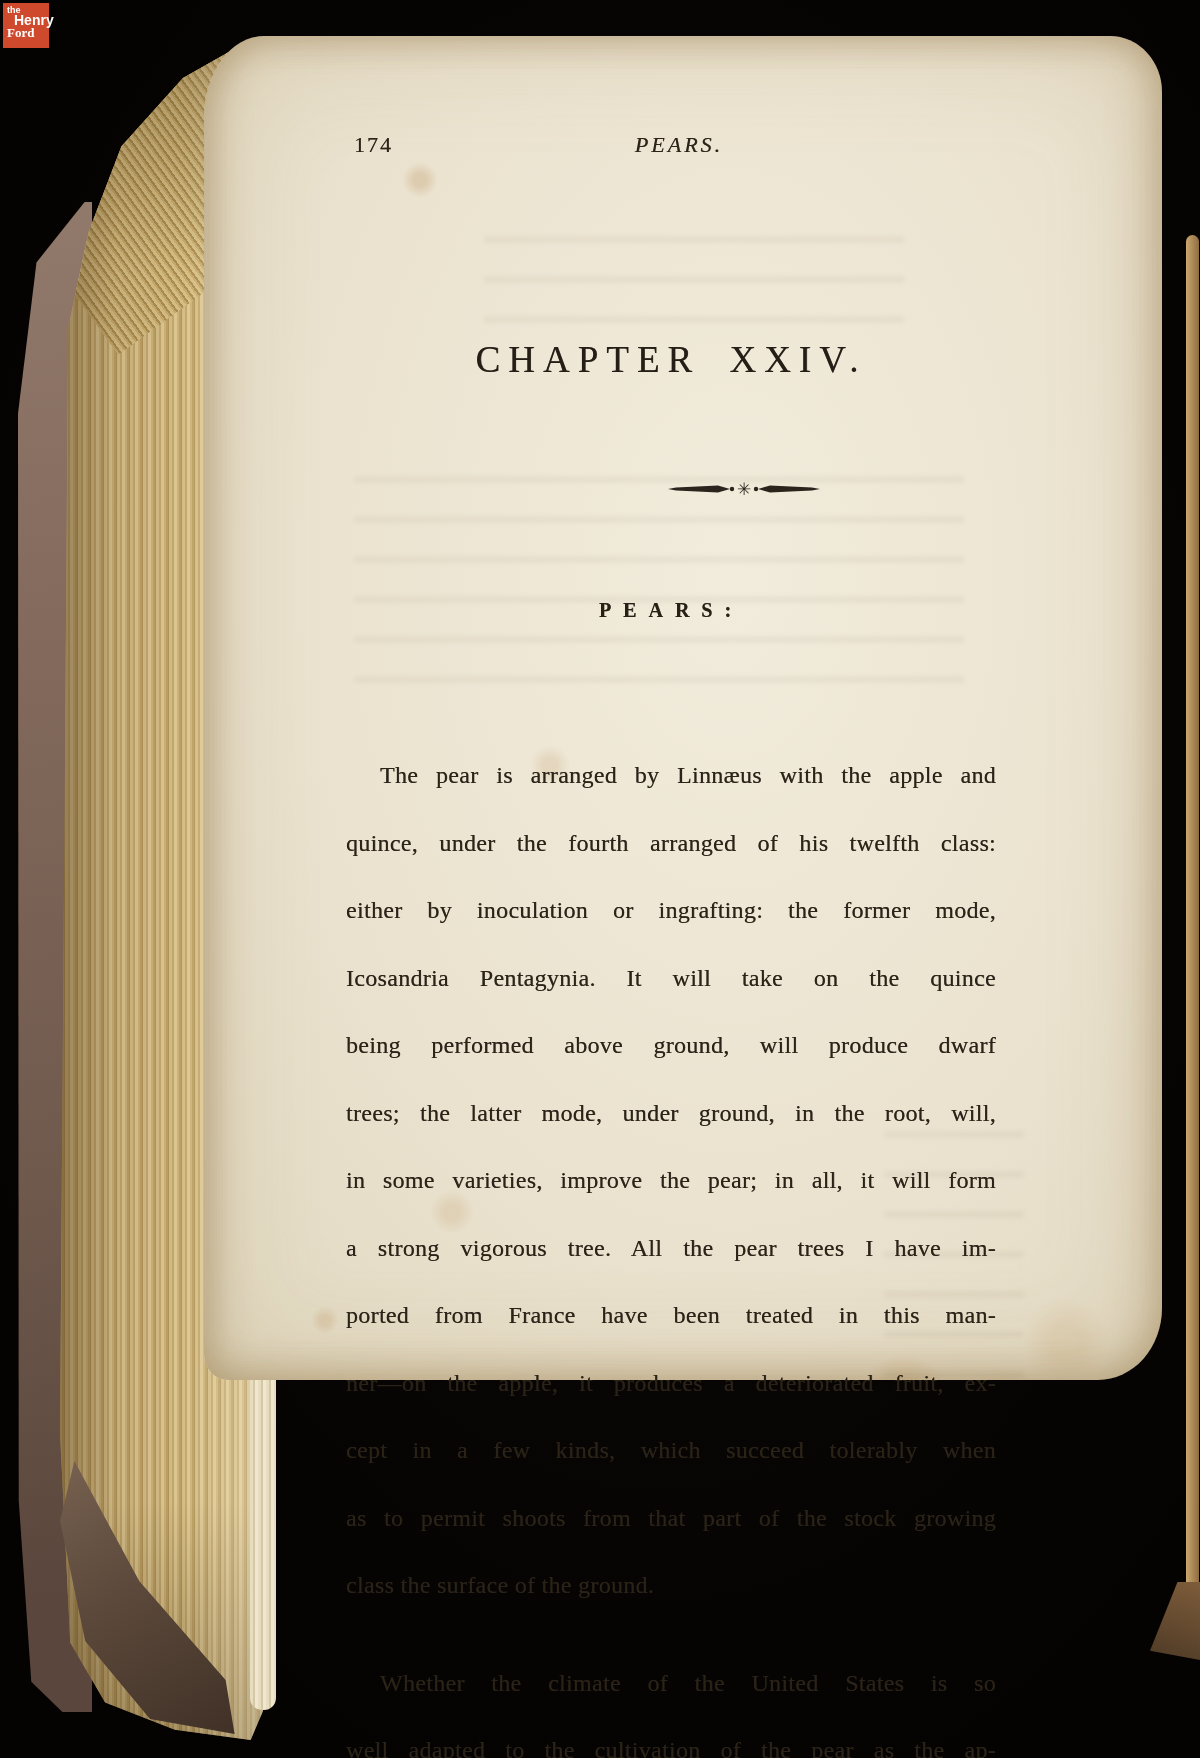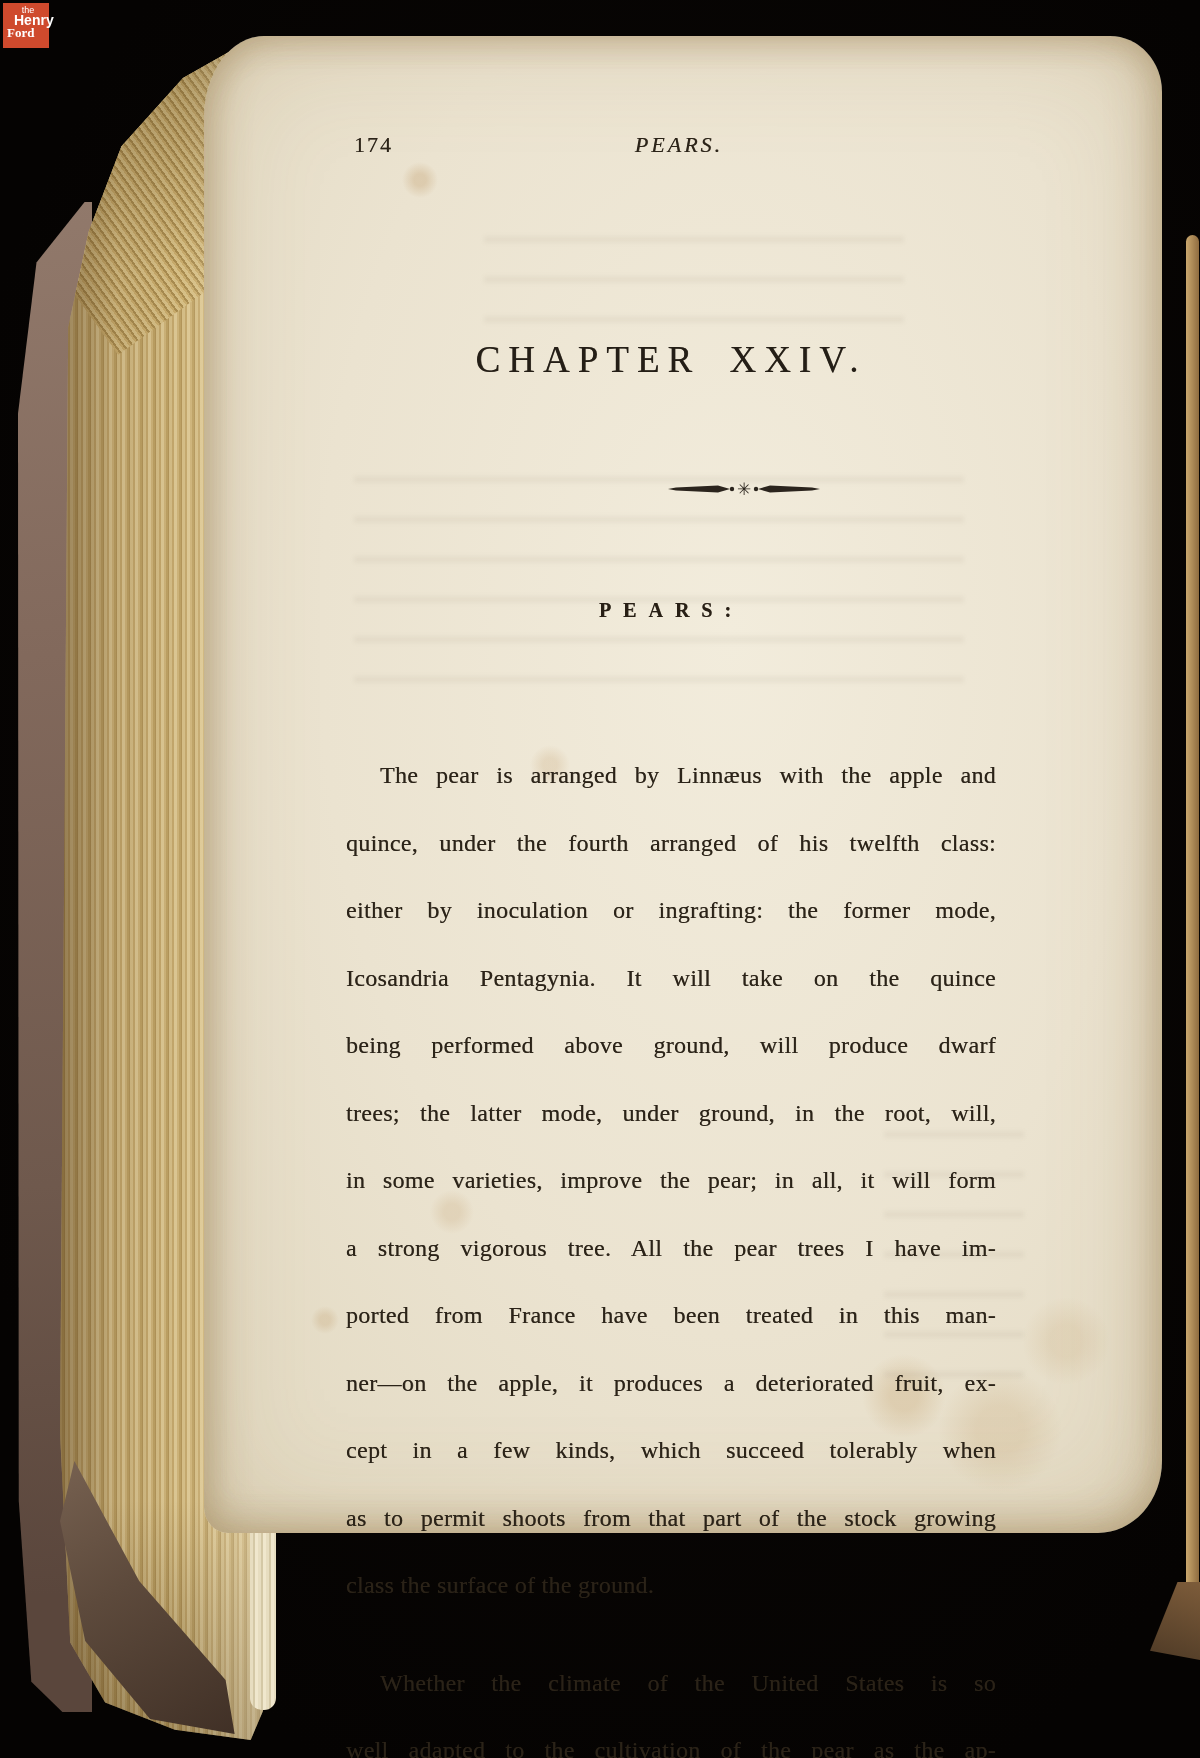--- a/index.html
+++ b/index.html
@@ -5,21 +5,21 @@
   html,body{margin:0;padding:0;background:#070504;}
   #canvas{position:relative;width:1200px;height:1758px;overflow:hidden;
     background:radial-gradient(ellipse at 55% 45%, #0b0806 0%, #050302 80%);
     font-family:"Liberation Serif","DejaVu Serif",serif;}
 
   
   .hf-logo{position:absolute;left:3px;top:3px;width:46px;height:45px;
     background:#cf4a2d;color:#fff;z-index:40;
     font-family:"Liberation Sans","DejaVu Sans",sans-serif;
     padding:3px 0 0 4px;box-sizing:border-box;}
-  .hf-the{display:block;font-size:9px;line-height:9px;font-weight:400;text-align:center;}
+  .hf-the{display:block;font-size:9px;line-height:9px;font-weight:700;}
   .hf-henry{display:block;font-size:14px;line-height:11px;font-weight:700;padding-left:7px;}
   .hf-ford{display:block;font-size:13px;line-height:14px;font-weight:700;font-family:Liberation Serif, serif;}
 
   
   .leather{position:absolute;left:18px;top:202px;width:74px;height:1510px;z-index:1;
     background:linear-gradient(175deg,#91796b 0%,#82695c 30%,#6f594d 65%,#5a463c 92%);
     clip-path:polygon(90% 0,25% 4%,0 14%,1% 86%,18% 98%,60% 100%,100% 100%,100% 0);}
   .leather-corner{position:absolute;left:60px;top:1440px;width:180px;height:300px;z-index:3;
     background:linear-gradient(150deg,#7a6453 0%,#5d4a3c 45%,#3f2f25 100%);
     clip-path:polygon(8% 7%,44% 47%,92% 80%,97% 98%,50% 93%,14% 67%,0% 27%);}
@@ -41,21 +41,21 @@
     border-radius:12px;}
 
   
   .sliver-right{position:absolute;left:1186px;top:235px;width:13px;height:1420px;z-index:1;
     background:linear-gradient(90deg,#caa86e,#8f6c40);border-radius:7px;}
   .sliver-right-bottom{position:absolute;left:1150px;top:1582px;width:50px;height:78px;z-index:1;
     background:linear-gradient(200deg,#7d5c3a,#4e3a26);
     clip-path:polygon(55% 0,100% 0,100% 100%,0 88%);}
 
   
-  .page{position:absolute;left:204px;top:36px;width:958px;height:1497px;z-index:10;
+  .page{position:absolute;left:204px;top:36px;width:958px;height:1344px;z-index:10;
     border-radius:60px 52px 64px 24px / 82px 56px 72px 26px;
     background:
       radial-gradient(circle at 700px 1360px,rgba(177,130,63,.20) 0 14px,rgba(0,0,0,0) 42px),
       radial-gradient(circle at 796px 1394px,rgba(177,130,63,.15) 0 24px,rgba(0,0,0,0) 62px),
       radial-gradient(circle at 862px 1305px,rgba(177,130,63,.12) 0 16px,rgba(0,0,0,0) 44px),
       radial-gradient(circle at 216px 144px,rgba(170,120,55,.22) 0 6px,rgba(0,0,0,0) 18px),
       radial-gradient(circle at 346px 729px,rgba(170,120,55,.15) 0 7px,rgba(0,0,0,0) 20px),
       radial-gradient(circle at 248px 1176px,rgba(170,120,55,.14) 0 8px,rgba(0,0,0,0) 22px),
       radial-gradient(circle at 121px 1284px,rgba(170,120,55,.17) 0 5px,rgba(0,0,0,0) 14px),
       radial-gradient(circle at 500px 1622px,rgba(170,120,55,.10) 0 10px,rgba(0,0,0,0) 30px),

